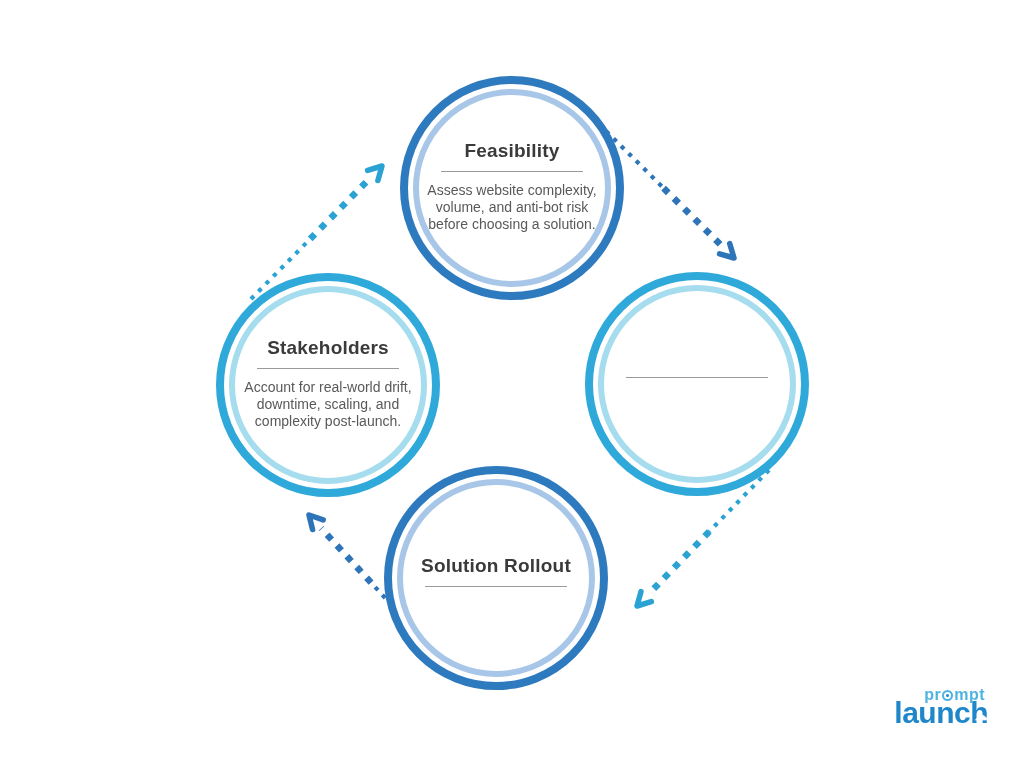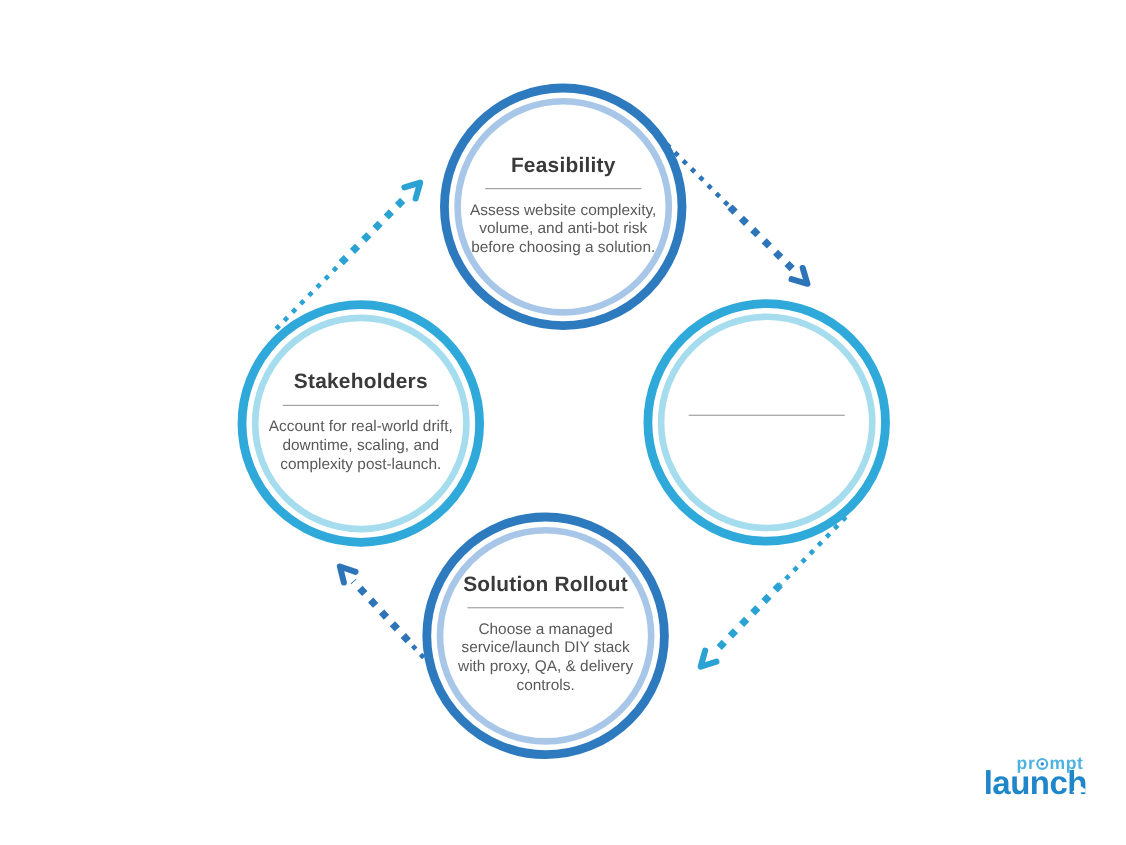--- a/index.html
+++ b/index.html
@@ -113,21 +113,20 @@
         <p class="node-desc">Account for real-world drift, downtime, scaling, and complexity post-launch.</p>
       </div>
     </div>
   </div>
 
   <div class="node node--dark node-bottom">
     <div class="ring-inner">
       <div class="node-content">
         <h2 class="node-title">Solution Rollout</h2>
         <div class="node-divider"></div>
-        <p class="node-desc">Choose a managed service/launch DIY stack with proxy, QA, &amp; delivery controls.</p>
       </div>
     </div>
   </div>
 
   <div class="logo">
     <div class="logo-top"><span>pr</span><span class="target-o"></span><span>mpt</span></div>
     <div class="logo-bottom"><span>launch</span><span class="cloud-glyph">☁</span></div>
   </div>
 
 </div>

